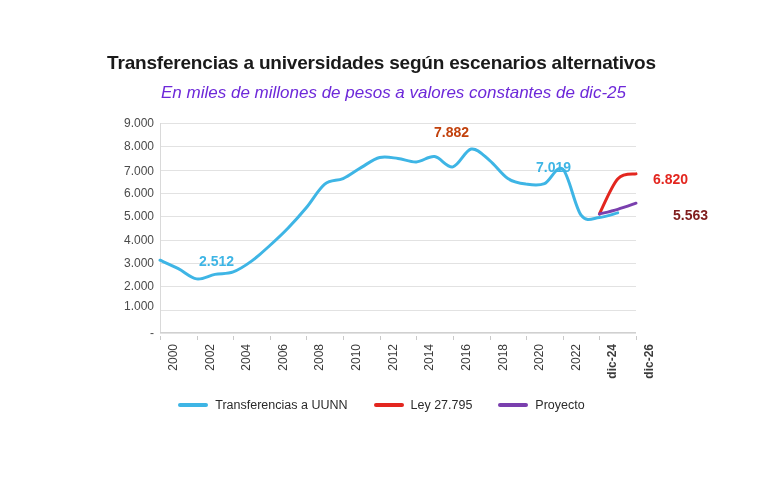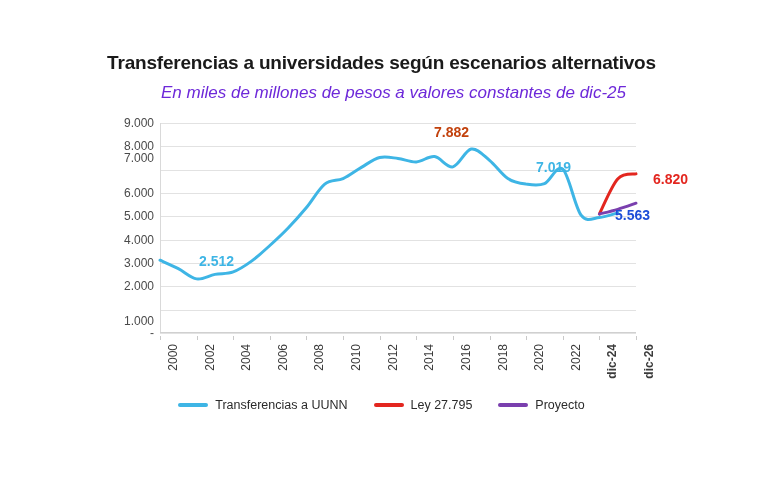--- a/index.html
+++ b/index.html
@@ -162,27 +162,27 @@
 
 <div id="root">
 
   <div class="title">Transferencias a universidades según escenarios alternativos</div>
   <div class="subtitle">En miles de millones de pesos a valores constantes de dic-25</div>
 
   <div class="plot-wrap">
     <div class="y-labels" id="y-labels">
         <div class="y-label" style="top: 5px;">9.000</div>
         <div class="y-label" style="top: 28.3333px;">8.000</div>
-        <div class="y-label" style="top: 40px;">7.000</div>
+        <div class="y-label" style="top: 53px;">7.000</div>
         <div class="y-label" style="top: 75px;">6.000</div>
         <div class="y-label" style="top: 98.3333px;">5.000</div>
         <div class="y-label" style="top: 121.667px;">4.000</div>
         <div class="y-label" style="top: 145px;">3.000</div>
         <div class="y-label" style="top: 168.333px;">2.000</div>
-        <div class="y-label" style="top: 203px;">1.000</div>
+        <div class="y-label" style="top: 188px;">1.000</div>
         <div class="y-label" style="top: 215px;">-</div>
       </div>
 
     <div class="plot" id="plot">
       <div id="gridlines">
           <div class="gridline" style="top: 0px;"></div>
           <div class="gridline" style="top: 23.3333px;"></div>
           <div class="gridline" style="top: 46.6667px;"></div>
           <div class="gridline" style="top: 70px;"></div>
           <div class="gridline" style="top: 93.3333px;"></div>
@@ -229,21 +229,21 @@
         <div class="tick" style="left: 439.385px;"></div>
         <div class="x-label bold" style="left: 445.385px; top: 8px;">dic-24</div>
         <div class="tick" style="left: 476px;"></div>
         <div class="x-label bold" style="left: 482px; top: 8px;">dic-26</div>
       </div>
     <div id="annotations">
         <div class="dlabel" style="color: rgb(62, 181, 229); left: 199px; top: 135px;">2.512</div>
         <div class="dlabel" style="color: #c2410c; left: 434px; top: 6px;">7.882</div>
         <div class="dlabel" style="color: rgb(62, 181, 229); left: 536px; top: 41px;">7.019</div>
         <div class="dlabel" style="color: rgb(227, 38, 31); left: 653px; top: 53px;">6.820</div>
-        <div class="dlabel" style="color: #1d4ed8; left: 615px; top: 89px;">5.563</div>
+        <div class="dlabel" style="color: #7f1d1d; left: 673px; top: 89px;">5.563</div>
       </div>
   </div>
 
   <div class="legend" id="legend">
       <div class="legend-item">
         <span class="legend-swatch" style="background: rgb(62, 181, 229);"></span>
         <span class="legend-text">Transferencias a UUNN</span>
       </div>
       <div class="legend-item">
         <span class="legend-swatch" style="background: rgb(227, 38, 31);"></span>

